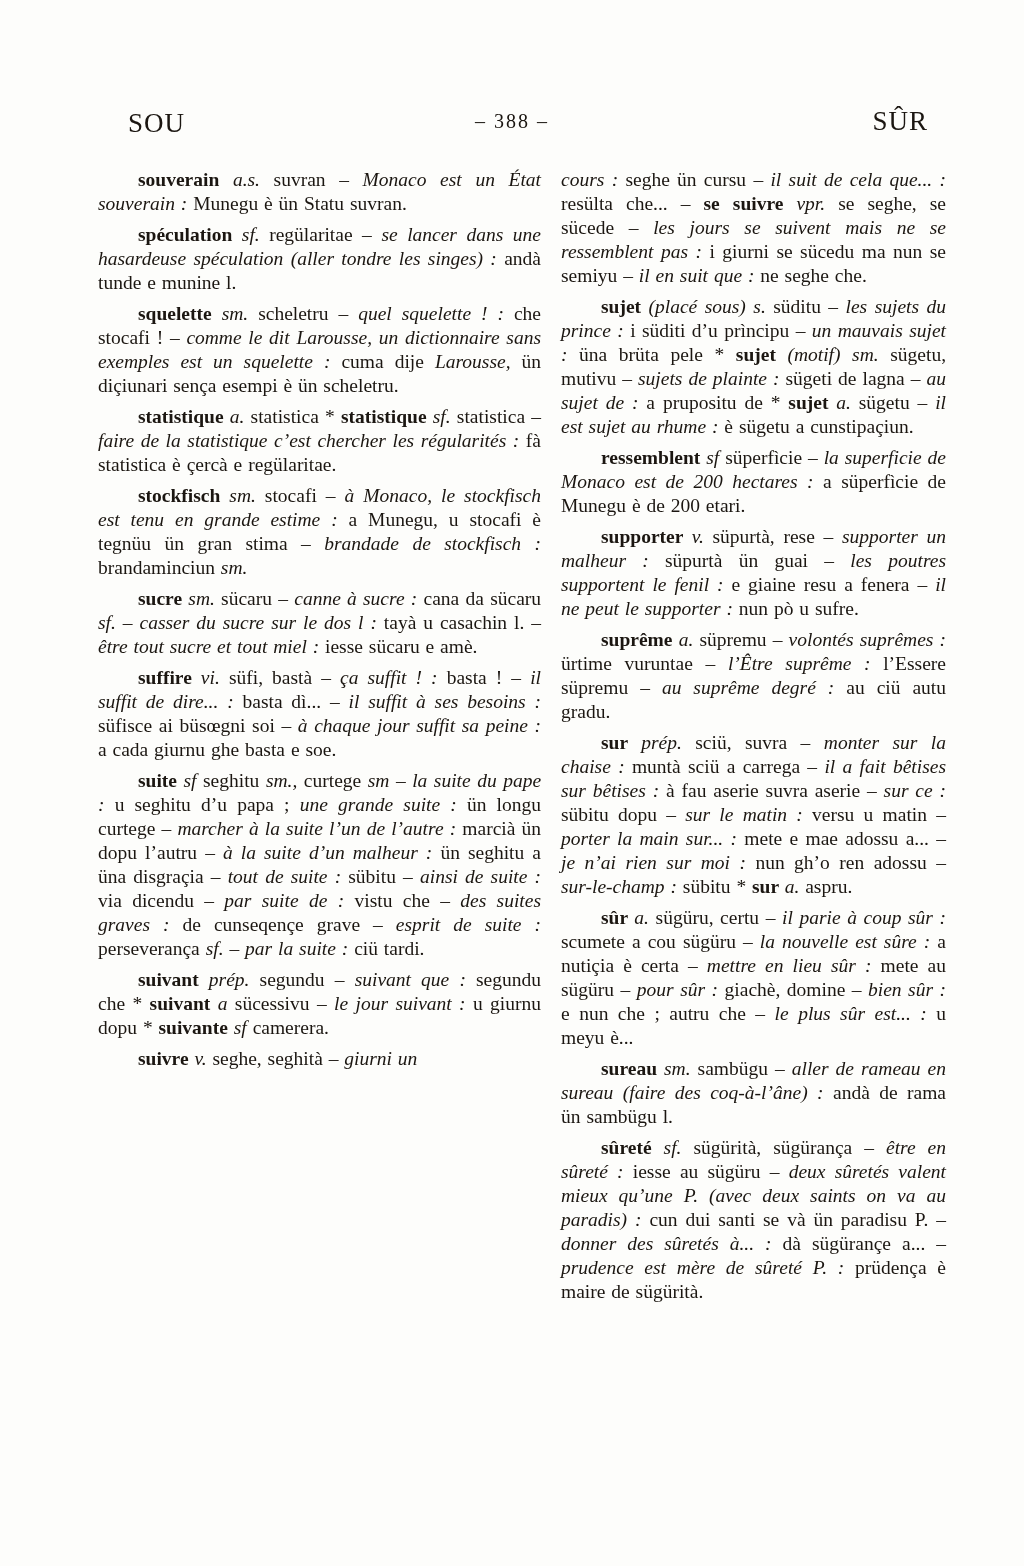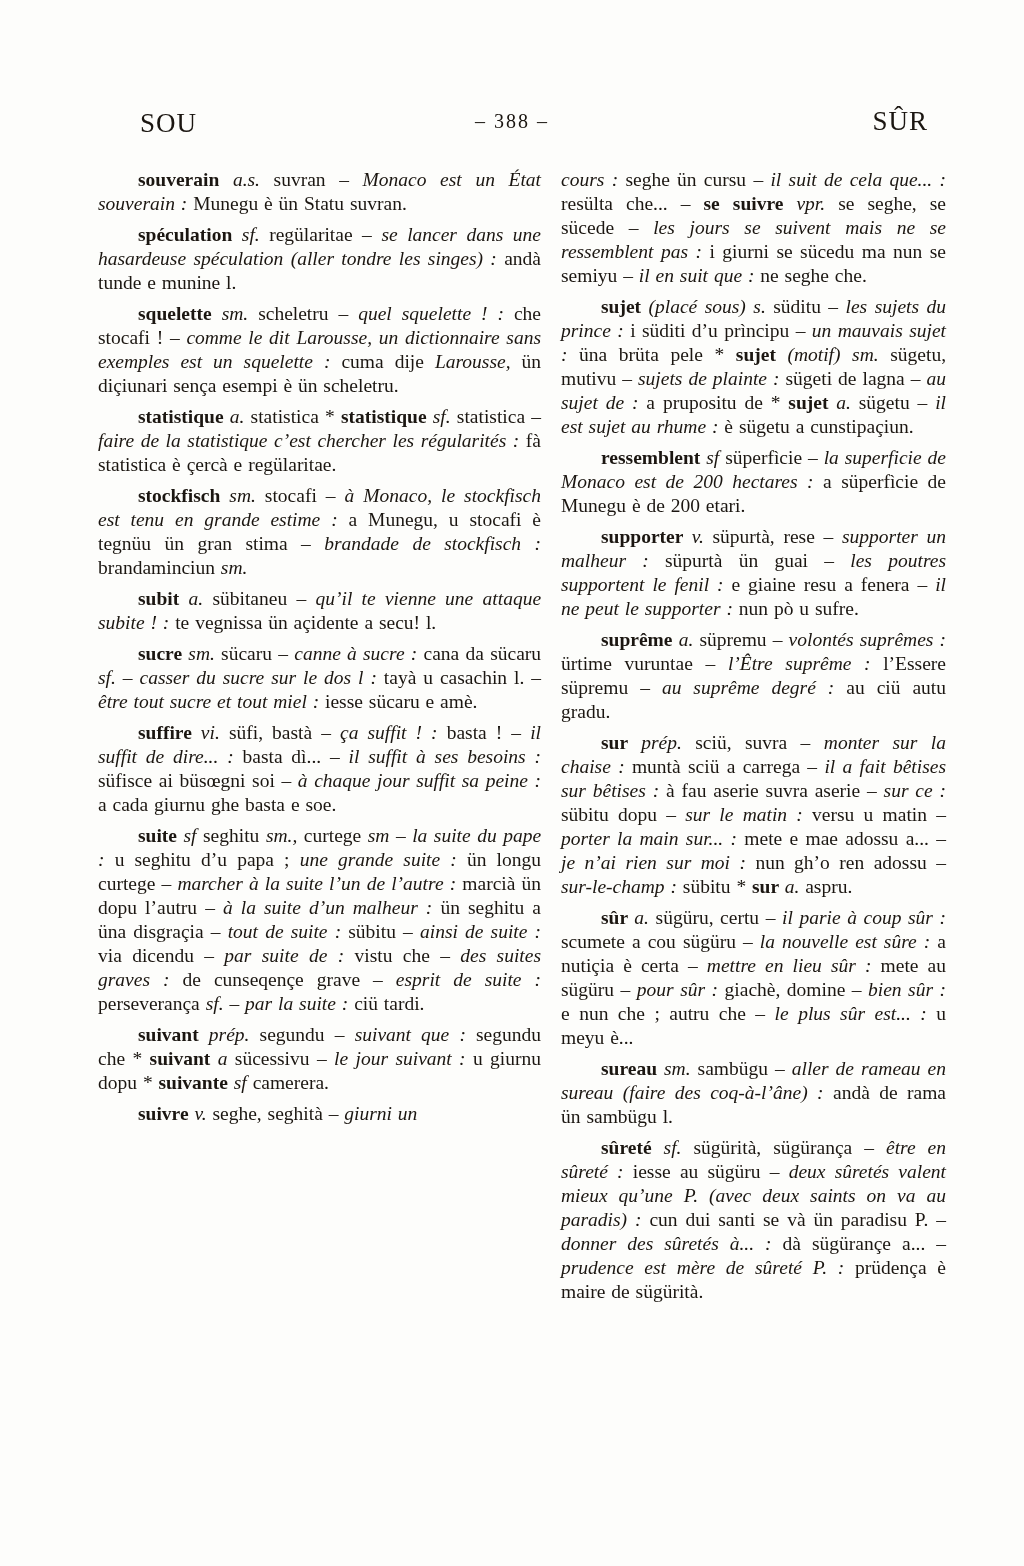--- a/index.html
+++ b/index.html
@@ -17,21 +17,21 @@
     font-family: "Liberation Serif", "DejaVu Serif", serif;
     overflow: hidden;
   }
   .header {
     position: relative;
     padding: 108px 96px 0 128px;
     height: 40px;
     font-size: 27px;
     letter-spacing: 1px;
   }
-  .guide-left { position: absolute; left: 140px; top: 108px; }
+  .guide-left { position: absolute; left: 128px; top: 108px; }
   .guide-right { position: absolute; right: 96px; top: 106px; }
   .page-number {
     position: absolute;
     left: 50%;
     top: 110px;
     transform: translateX(-50%);
     font-size: 20px;
     letter-spacing: 2px;
   }
   .body {
@@ -66,21 +66,20 @@
     <span class="page-number">– 388 –</span>
     <span class="guide-right">SÛR</span>
   </div>
   <div class="body">
     <div class="col col-left">
         <p class="entry"><span class="seg-b">souverain </span><span class="seg-i">a.s. </span><span class="seg-r">suvran – </span><span class="seg-i">Monaco est un État souverain : </span><span class="seg-r">Munegu è ün Statu suvran.</span></p>
         <p class="entry"><span class="seg-b">spéculation </span><span class="seg-i">sf. </span><span class="seg-r">regülaritae – </span><span class="seg-i">se lancer dans une hasardeuse spéculation (aller tondre les singes) : </span><span class="seg-r">andà tunde e munine l.</span></p>
         <p class="entry"><span class="seg-b">squelette </span><span class="seg-i">sm. </span><span class="seg-r">scheletru – </span><span class="seg-i">quel squelette ! : </span><span class="seg-r">che stocafi ! – </span><span class="seg-i">comme le dit Larousse, un dictionnaire sans exemples est un squelette : </span><span class="seg-r">cuma dije </span><span class="seg-i">Larousse, </span><span class="seg-r">ün diçiunari sença esempi è ün scheletru.</span></p>
         <p class="entry"><span class="seg-b">statistique </span><span class="seg-i">a. </span><span class="seg-r">statistica * </span><span class="seg-b">statistique </span><span class="seg-i">sf. </span><span class="seg-r">statistica – </span><span class="seg-i">faire de la statistique c’est chercher les régularités : </span><span class="seg-r">fà statistica è çercà e regülaritae.</span></p>
         <p class="entry"><span class="seg-b">stockfisch </span><span class="seg-i">sm. </span><span class="seg-r">stocafi – </span><span class="seg-i">à Monaco, le stockfisch est tenu en grande estime : </span><span class="seg-r">a Munegu, u stocafi è tegnüu ün gran stima – </span><span class="seg-i">brandade de stockfisch : </span><span class="seg-r">brandaminciun </span><span class="seg-i">sm.</span></p>
-        <p class="entry"><span class="seg-b">subit </span><span class="seg-i">a. </span><span class="seg-r">sübitaneu – </span><span class="seg-i">qu’il te vienne une attaque subite ! : </span><span class="seg-r">te vegnissa ün açidente a secu! l.</span></p>
         <p class="entry"><span class="seg-b">sucre </span><span class="seg-i">sm. </span><span class="seg-r">sücaru – </span><span class="seg-i">canne à sucre : </span><span class="seg-r">cana da sücaru </span><span class="seg-i">sf. </span><span class="seg-r">– </span><span class="seg-i">casser du sucre sur le dos l : </span><span class="seg-r">tayà u casachin l. – </span><span class="seg-i">être tout sucre et tout miel : </span><span class="seg-r">iesse sücaru e amè.</span></p>
         <p class="entry"><span class="seg-b">suffire </span><span class="seg-i">vi. </span><span class="seg-r">süfi, bastà – </span><span class="seg-i">ça suffit ! : </span><span class="seg-r">basta ! – </span><span class="seg-i">il suffit de dire... : </span><span class="seg-r">basta dì... – </span><span class="seg-i">il suffit à ses besoins : </span><span class="seg-r">süfisce ai büsœgni soi – </span><span class="seg-i">à chaque jour suffit sa peine : </span><span class="seg-r">a cada giurnu ghe basta e soe.</span></p>
         <p class="entry"><span class="seg-b">suite </span><span class="seg-i">sf </span><span class="seg-r">seghitu </span><span class="seg-i">sm., </span><span class="seg-r">curtege </span><span class="seg-i">sm </span><span class="seg-r">– </span><span class="seg-i">la suite du pape : </span><span class="seg-r">u seghitu d’u papa ; </span><span class="seg-i">une grande suite : </span><span class="seg-r">ün longu curtege – </span><span class="seg-i">marcher à la suite l’un de l’autre : </span><span class="seg-r">marcià ün dopu l’autru – </span><span class="seg-i">à la suite d’un malheur : </span><span class="seg-r">ün seghitu a üna disgraçia – </span><span class="seg-i">tout de suite : </span><span class="seg-r">sübitu – </span><span class="seg-i">ainsi de suite : </span><span class="seg-r">via dicendu – </span><span class="seg-i">par suite de : </span><span class="seg-r">vistu che – </span><span class="seg-i">des suites graves : </span><span class="seg-r">de cunseqençe grave – </span><span class="seg-i">esprit de suite : </span><span class="seg-r">perseverança </span><span class="seg-i">sf. </span><span class="seg-r">– </span><span class="seg-i">par la suite : </span><span class="seg-r">ciü tardi.</span></p>
         <p class="entry"><span class="seg-b">suivant </span><span class="seg-i">prép. </span><span class="seg-r">segundu – </span><span class="seg-i">suivant que : </span><span class="seg-r">segundu che * </span><span class="seg-b">suivant </span><span class="seg-i">a </span><span class="seg-r">sücessivu – </span><span class="seg-i">le jour suivant : </span><span class="seg-r">u giurnu dopu * </span><span class="seg-b">suivante </span><span class="seg-i">sf </span><span class="seg-r">camerera.</span></p>
         <p class="entry"><span class="seg-b">suivre </span><span class="seg-i">v. </span><span class="seg-r">seghe, seghità – </span><span class="seg-i">giurni un</span></p>
       </div>
     <div class="col col-right">
         <p class="entry continuation"><span class="seg-i">cours : </span><span class="seg-r">seghe ün cursu – </span><span class="seg-i">il suit de cela que... : </span><span class="seg-r">resülta che... – </span><span class="seg-b">se suivre </span><span class="seg-i">vpr. </span><span class="seg-r">se seghe, se sücede – </span><span class="seg-i">les jours se suivent mais ne se ressemblent pas : </span><span class="seg-r">i giurni se sücedu ma nun se semiyu – </span><span class="seg-i">il en suit que : </span><span class="seg-r">ne seghe che.</span></p>
         <p class="entry"><span class="seg-b">sujet </span><span class="seg-i">(placé sous) s. </span><span class="seg-r">süditu – </span><span class="seg-i">les sujets du prince : </span><span class="seg-r">i süditi d’u prìncipu – </span><span class="seg-i">un mauvais sujet : </span><span class="seg-r">üna brüta pele * </span><span class="seg-b">sujet </span><span class="seg-i">(motif) sm. </span><span class="seg-r">sügetu, mutivu – </span><span class="seg-i">sujets de plainte : </span><span class="seg-r">sügeti de lagna – </span><span class="seg-i">au sujet de : </span><span class="seg-r">a prupositu de * </span><span class="seg-b">sujet </span><span class="seg-i">a. </span><span class="seg-r">sügetu – </span><span class="seg-i">il est sujet au rhume : </span><span class="seg-r">è sügetu a cunstipaçiun.</span></p>
         <p class="entry"><span class="seg-b">ressemblent </span><span class="seg-i">sf </span><span class="seg-r">süperfìcie – </span><span class="seg-i">la superficie de Monaco est de 200 hectares : </span><span class="seg-r">a süperfìcie de Munegu è de 200 etari.</span></p>

